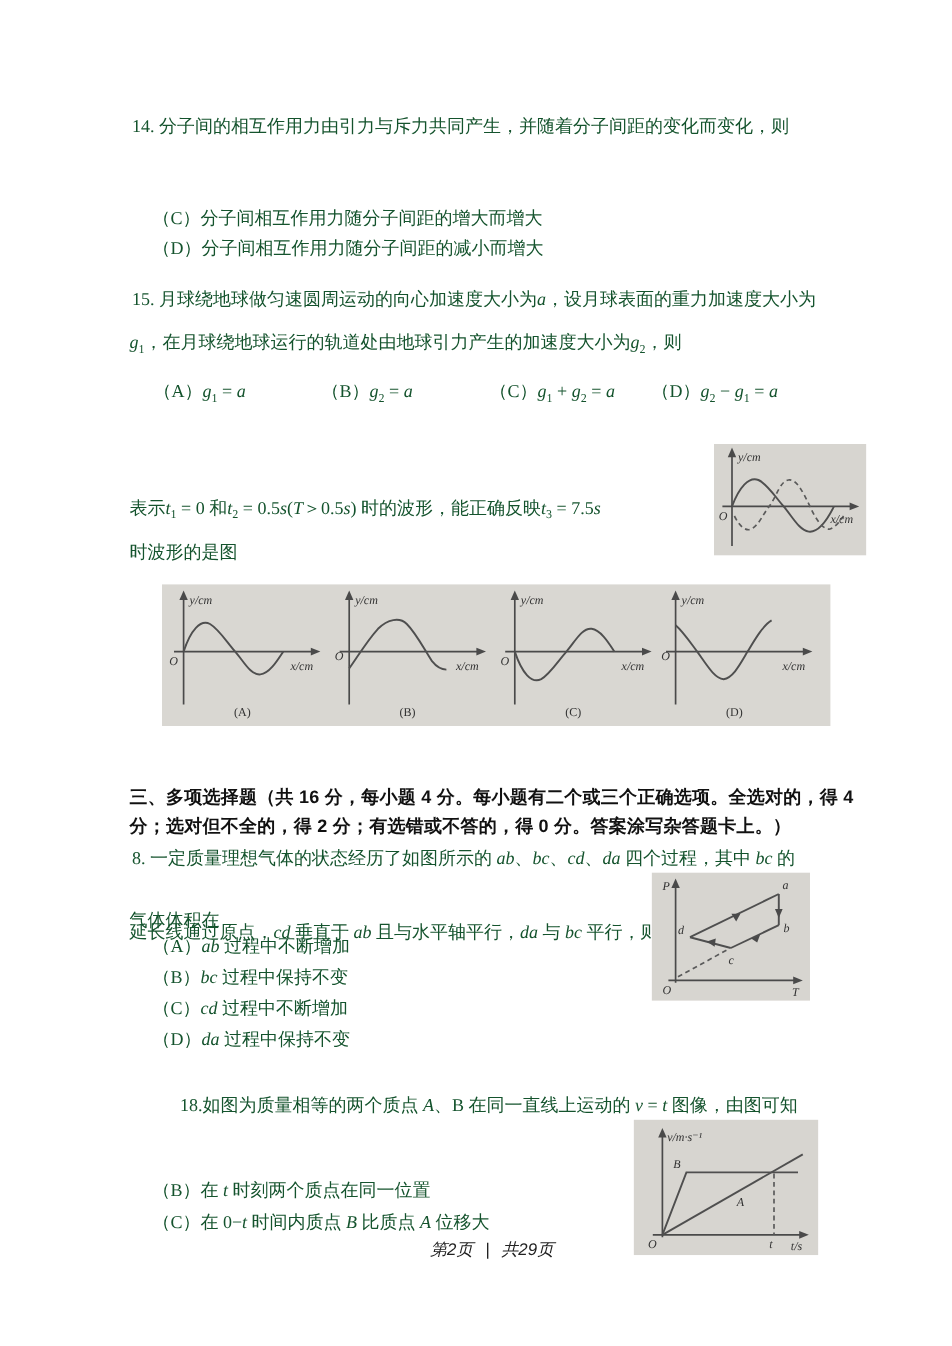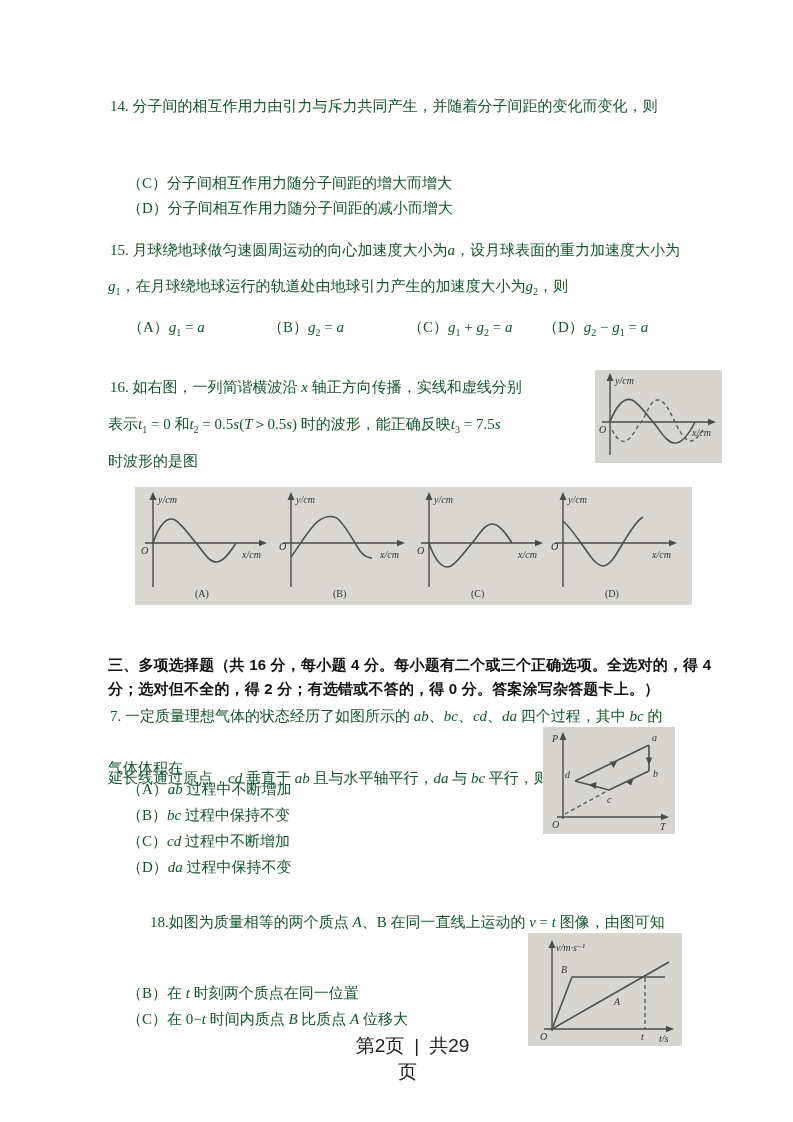--- a/index.html
+++ b/index.html
@@ -21,41 +21,40 @@
   .fig svg { display:block; }
   .figbg { fill:#d7d5d0; }
   .axis { stroke:#4a4a4a; stroke-width:1.4; fill:none; }
   .curve { stroke:#4f4f4f; stroke-width:1.6; fill:none; }
   .dash { stroke:#5a5a5a; stroke-width:1.4; fill:none; stroke-dasharray:4 3; }
   .arrow { fill:#4a4a4a; }
   .svgtxt { font-family:"Liberation Serif","DejaVu Serif",serif; font-size:10px; fill:#333; }
   .svgit { font-style:italic; }
   .strip { position:absolute; background:#d9d7d2; }
   .sub-graph { position:absolute; top:0; }
-  .footer { position:absolute; font-size:19px; color:#222;
-    font-family:"Liberation Sans","DejaVu Sans",sans-serif; }
+  .footer { position:absolute; font-size:14px; color:#222;
+    font-family:"Liberation Sans","DejaVu Sans",sans-serif;font-style:italic; }
   .footer span { margin:0 5px; }
 </style>
 </head>
 <body>
 
 <div class="page">
 
   <div class="ln" style="left:110px; top:97px;">14. 分子间的相互作用力由引力与斥力共同产生，并随着分子间距的变化而变化，则</div>
   <div class="ln" style="left:127px; top:174px;">（C）分子间相互作用力随分子间距的增大而增大</div>
   <div class="ln" style="left:127px; top:199px;">（D）分子间相互作用力随分子间距的减小而增大</div>
 
   <div class="ln" style="left:110px; top:241px;"><span>15. 月球绕地球做匀速圆周运动的向心加速度大小为</span><span class="it">a</span><span>，设月球表面的重力加速度大小为</span></div>
   <div class="ln" style="left:108px; top:277px;"><span class="it">g</span><sub>1</sub><span>，在月球绕地球运行的轨道处由地球引力产生的加速度大小为</span><span class="it">g</span><sub>2</sub><span>，则</span></div>
   <div class="ln" style="left:128px; top:318px;"><span>（A）</span><span class="it">g</span><sub>1</sub><span> = </span><span class="it">a</span></div>
   <div class="ln" style="left:268px; top:318px;"><span>（B）</span><span class="it">g</span><sub>2</sub><span> = </span><span class="it">a</span></div>
   <div class="ln" style="left:408px; top:318px;"><span>（C）</span><span class="it">g</span><sub>1</sub><span> + </span><span class="it">g</span><sub>2</sub><span> = </span><span class="it">a</span></div>
   <div class="ln" style="left:543px; top:318px;"><span>（D）</span><span class="it">g</span><sub>2</sub><span> − </span><span class="it">g</span><sub>1</sub><span> = </span><span class="it">a</span></div>
 
-  <div class="ln" style="left:110px; top:378px;"><span>16. 如右图，一列简谐横波沿</span><span class="it"> x </span><span>轴正方向传播，实线和虚线分别</span></div>
   <div class="ln" style="left:108px; top:415px;"><span>表示</span><span class="it">t</span><sub>1</sub><span> = 0 和</span><span class="it">t</span><sub>2</sub><span> = 0.5</span><span class="it">s</span><span>(</span><span class="it">T</span><span>＞0.5</span><span class="it">s</span><span>)</span><span> 时的波形，能正确反映</span><span class="it">t</span><sub>3</sub><span> = 7.5</span><span class="it">s</span></div>
   <div class="ln" style="left:108px; top:452px;">时波形的是图</div>
 
   <div class="fig" style="left:595px; top:370px;">
     <svg width="127" height="93" viewBox="0 0 127 93">
       <rect class="figbg" x="0" y="0" width="127" height="93"></rect>
       <line class="axis" x1="15" y1="8" x2="15" y2="85"></line>
       <polygon class="arrow" points="15,3 11.5,11 18.5,11"></polygon>
       <line class="axis" x1="7" y1="52" x2="117" y2="52"></line>
       <polygon class="arrow" points="121,52 113,48.8 113,55.2"></polygon>
@@ -122,21 +121,21 @@
         <text class="svgtxt svgit" x="105" y="71">x/cm</text>
         <text class="svgtxt svgit" x="4" y="63">O</text>
         <text class="svgtxt" x="58" y="110">(D)</text>
       </svg>
     </div>
   </div>
 
   <div class="ln bold" style="left:108px; top:655px;">三、多项选择题（共 16 分，每小题 4 分。每小题有二个或三个正确选项。全选对的，得 4</div>
   <div class="ln bold" style="left:108px; top:679px;">分；选对但不全的，得 2 分；有选错或不答的，得 0 分。答案涂写杂答题卡上。）</div>
 
-  <div class="ln" style="left:110px; top:707px;"><span>7. 一定质量理想气体的状态经历了如图所示的</span><span class="it"> ab</span><span>、</span><span class="it">bc</span><span>、</span><span class="it">cd</span><span>、</span><span class="it">da </span><span>四个过程，其中</span><span class="it"> bc </span><span>的</span></div>
+  <div class="ln" style="left:110px; top:707px;"><span>8. 一定质量理想气体的状态经历了如图所示的</span><span class="it"> ab</span><span>、</span><span class="it">bc</span><span>、</span><span class="it">cd</span><span>、</span><span class="it">da </span><span>四个过程，其中</span><span class="it"> bc </span><span>的</span></div>
   <div class="ln" style="left:108px; top:769px;"><span>延长线通过原点，</span><span class="it">cd </span><span>垂直于</span><span class="it"> ab </span><span>且与水平轴平行，</span><span class="it">da </span><span>与</span><span class="it"> bc </span><span>平行，则</span></div>
   <div class="ln" style="left:108px; top:759px;">气体体积在</div>
   <div class="ln" style="left:127px; top:780px;"><span>（A）</span><span class="it">ab </span><span>过程中不断增加</span></div>
   <div class="ln" style="left:127px; top:806px;"><span>（B）</span><span class="it">bc </span><span>过程中保持不变</span></div>
   <div class="ln" style="left:127px; top:832px;"><span>（C）</span><span class="it">cd </span><span>过程中不断增加</span></div>
   <div class="ln" style="left:127px; top:858px;"><span>（D）</span><span class="it">da </span><span>过程中保持不变</span></div>
 
   <div class="fig" style="left:543px; top:727px;">
     <svg width="132" height="107" viewBox="0 0 132 107">
       <rect class="figbg" x="0" y="0" width="132" height="107"></rect>

